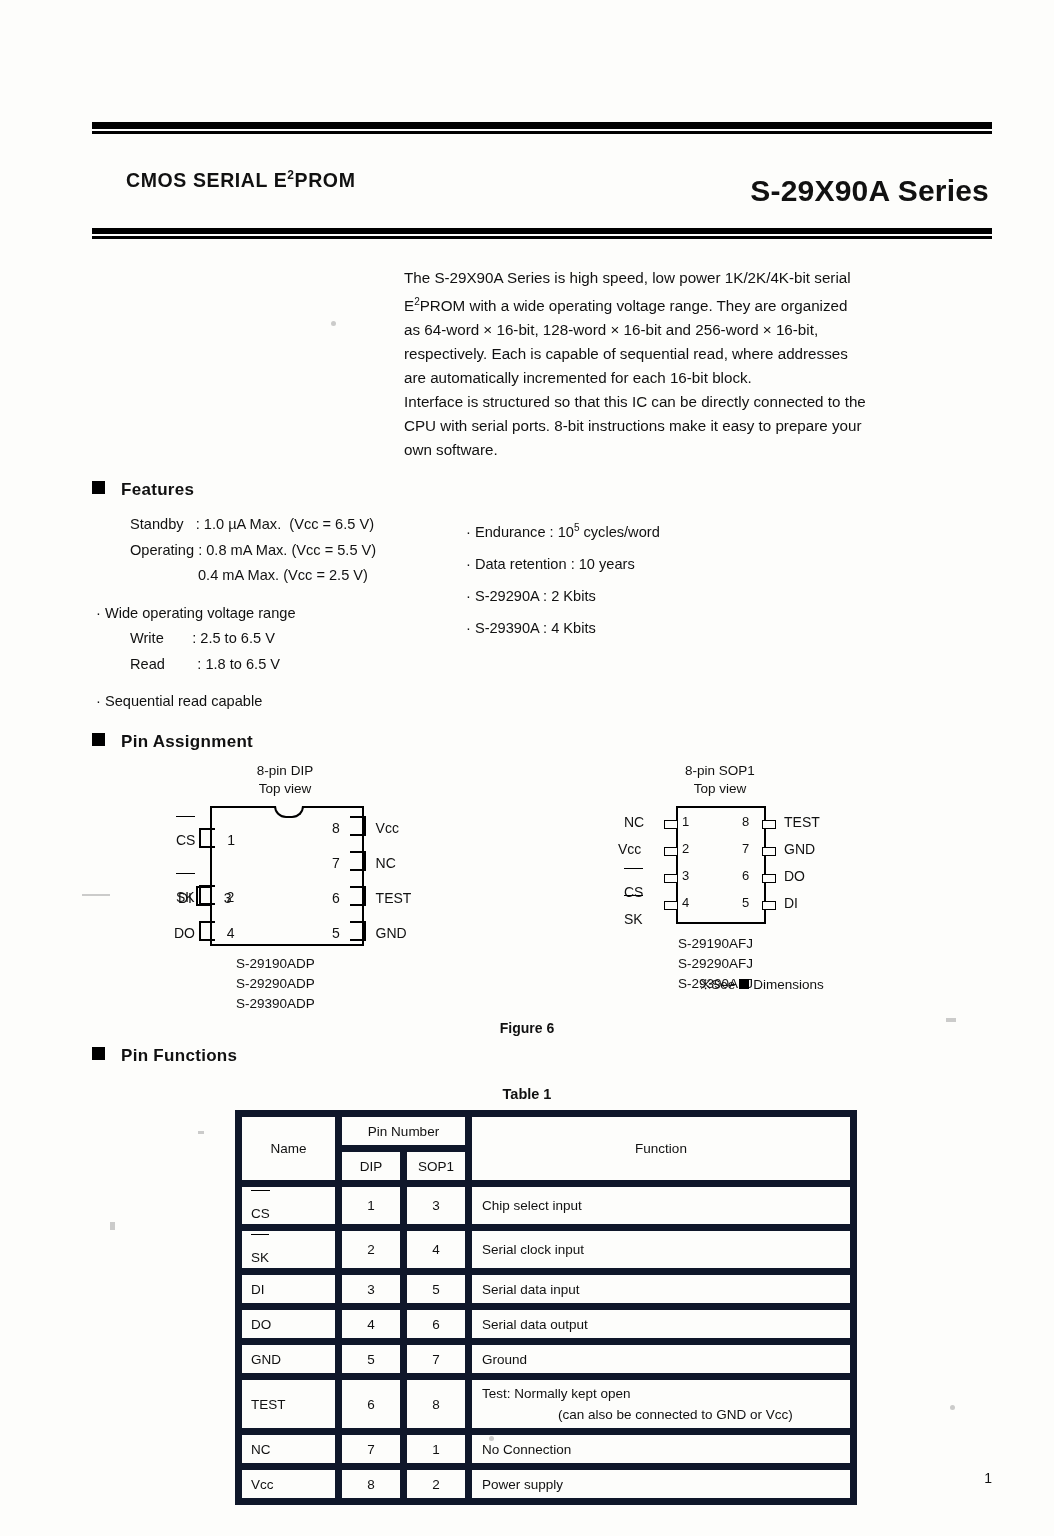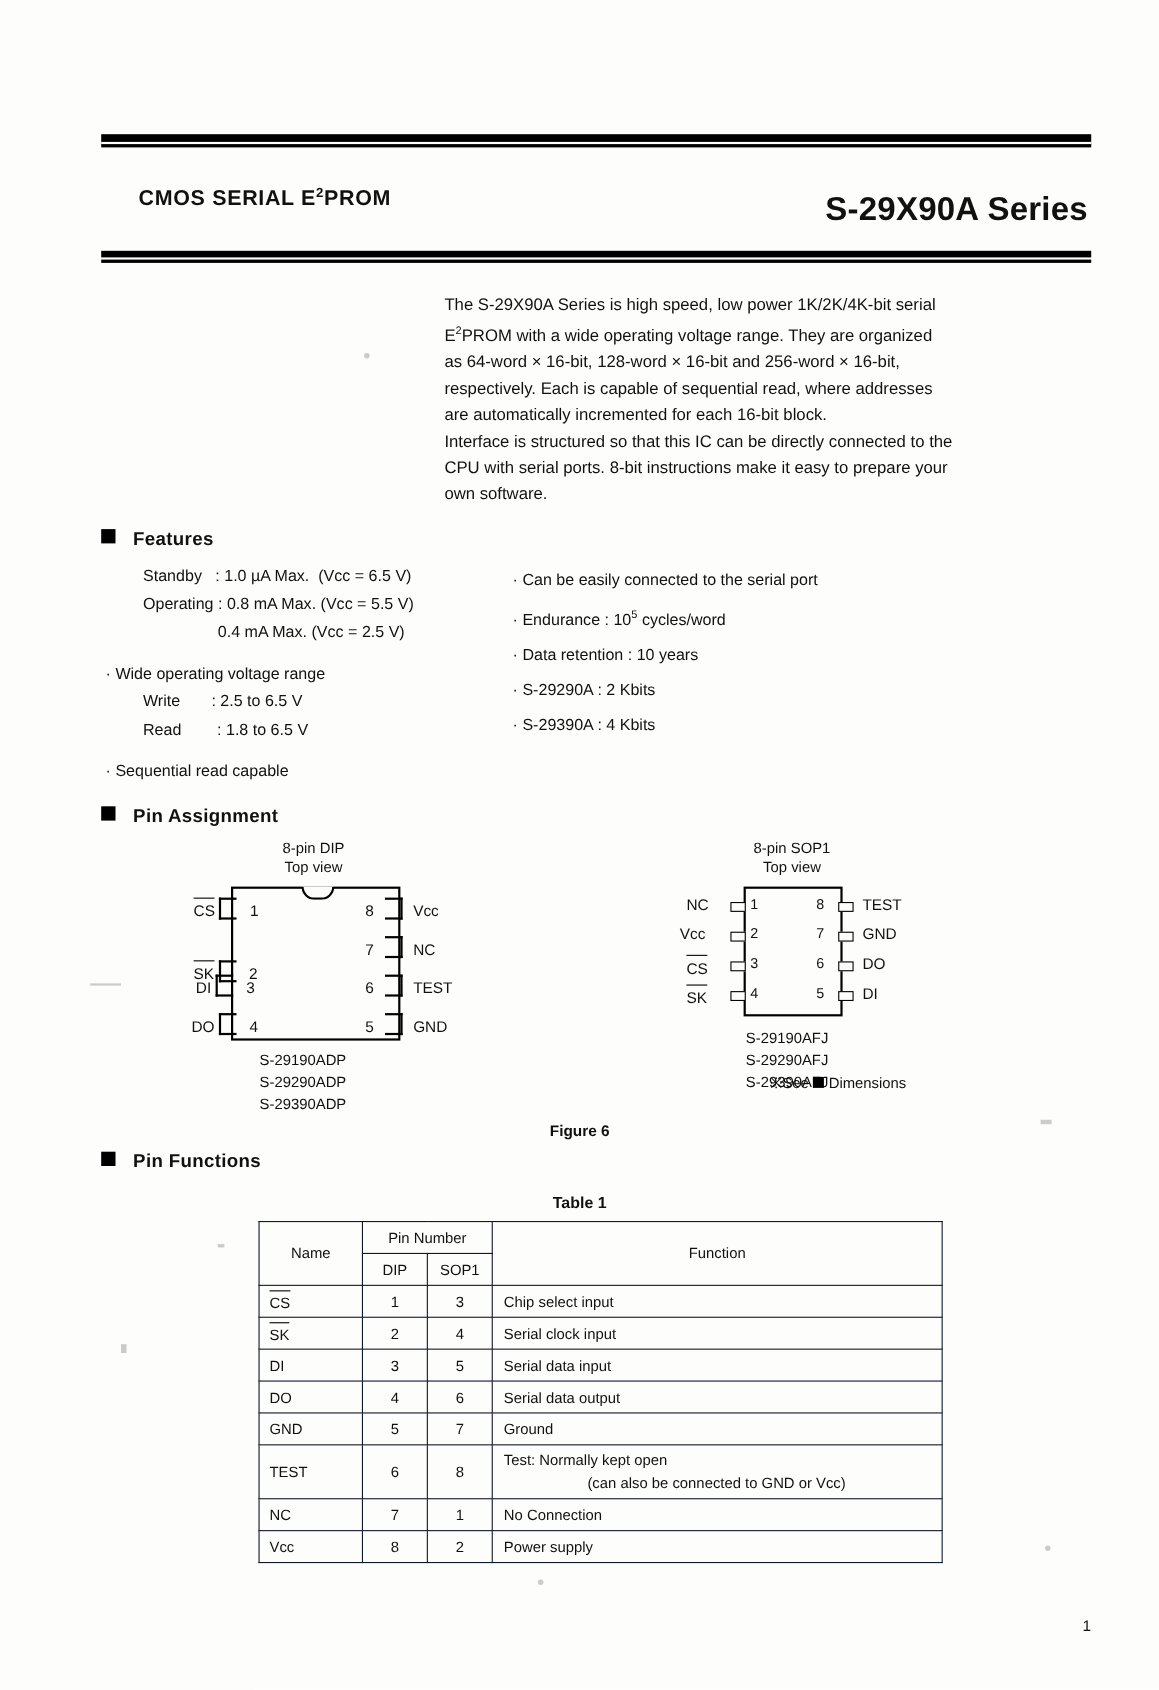--- a/index.html
+++ b/index.html
@@ -155,21 +155,21 @@
     white-space: nowrap;
   }
   .padbox {
     display: inline-block;
     width: 14px; height: 16px;
     border: 2px solid #000;
     vertical-align: -3px;
   }
   .padbox.left  { border-right: none; }
   .padbox.right { border-left: none; }
-  .ovl { border-top: 1.5px solid #000; display: inline-block; line-height: 1.05; padding-top: 4px;}
+  .ovl { border-top: 1.5px solid #000; display: inline-block; line-height: 1.05; padding-top: 16px;}
 
   .sop-body {
     position: absolute;
     left: 676px;
     top: 806px;
     width: 86px;
     height: 114px;
     border: 2px solid #000;
   }
   .sop-lead {
@@ -217,21 +217,21 @@
   }
   table.pins {
     position: absolute;
     left: 235px;
     top: 1110px;
     width: 622px;
     border-collapse: collapse;
     font-size: 13.5px;
   }
   table.pins th, table.pins td {
-    border: 1px solid #0f172a;
+    border: 7px solid #0f172a;
     padding: 3px 6px;
     font-weight: normal;
     text-align: center;
     height: 22px;
   }
   table.pins thead th { font-weight: normal; }
   table.pins td.name { text-align: left; padding-left: 9px; width: 78px; }
   table.pins td.func { text-align: left; padding-left: 10px; }
   table.pins td.num  { width: 46px; }
   .func-two { line-height: 21px; }
@@ -278,21 +278,20 @@
     <div class="ind">Standby   : 1.0 µA Max.  (Vcc = 6.5 V)</div>
     <div class="ind">Operating : 0.8 mA Max. (Vcc = 5.5 V)</div>
     <div class="ind" style="padding-left:102px;">0.4 mA Max. (Vcc = 2.5 V)</div>
     <div class="bul" style="margin-top:12px;">· Wide operating voltage range</div>
     <div class="ind">Write       : 2.5 to 6.5 V</div>
     <div class="ind">Read        : 1.8 to 6.5 V</div>
     <div class="bul" style="margin-top:12px;">· Sequential read capable</div>
   </div>
 
   <div class="feat-right">
-    <div>· Can be easily connected to the serial port</div>
     <div><span>· Endurance : 10</span><sup class="sm">5</sup><span> cycles/word</span></div>
     <div>· Data retention : 10 years</div>
     <div>· S-29290A : 2 Kbits</div>
     <div>· S-29390A : 4 Kbits</div>
   </div>
 
   <div class="sec-head" style="left:92px; top:732px;">
     <span class="sq"></span><span>Pin Assignment</span>
   </div>
 

